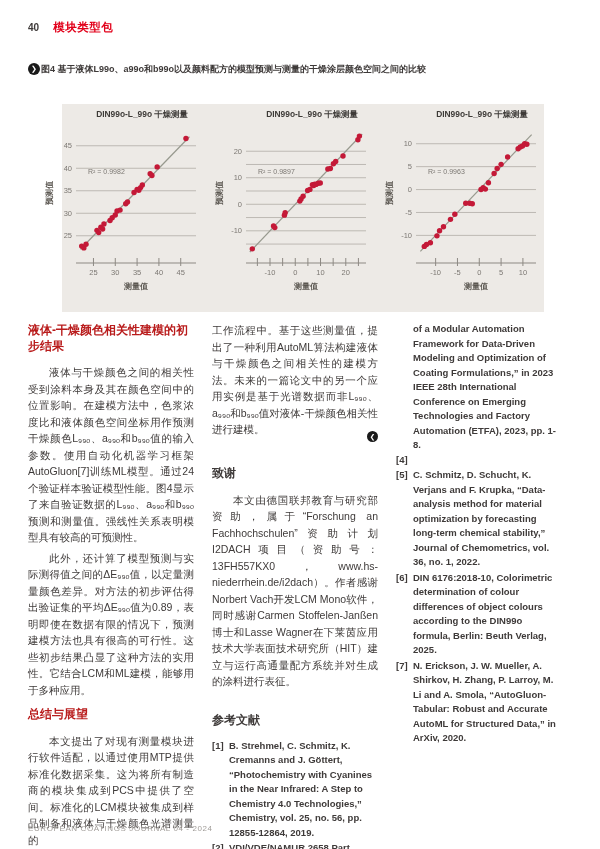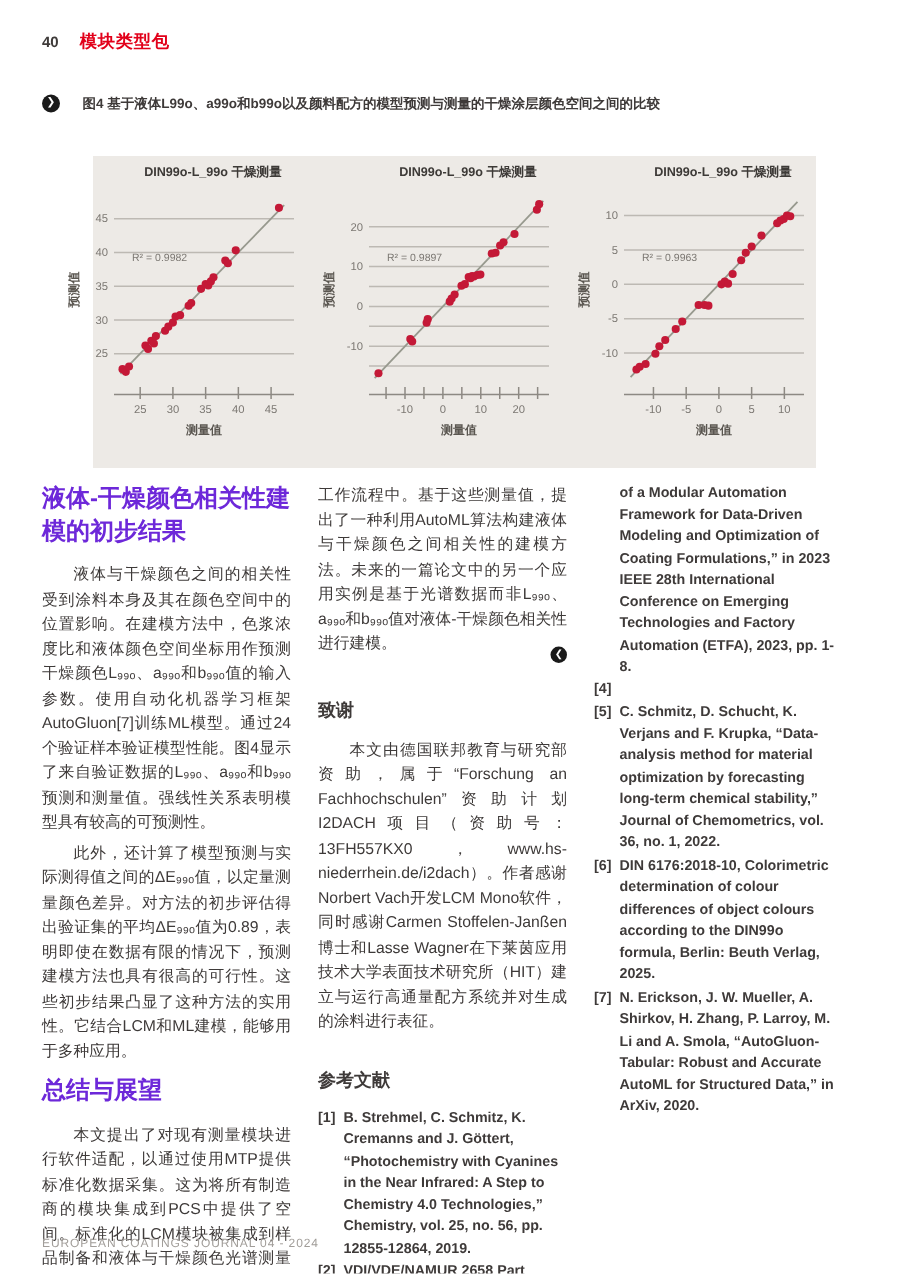--- a/index.html
+++ b/index.html
@@ -4,31 +4,31 @@
 <style>
   html,body{margin:0;padding:0;}
   body{
     width:600px;height:849px;position:relative;background:#ffffff;
     font-family:"Liberation Sans","DejaVu Sans",sans-serif;
     color:#3e3a39;-webkit-font-smoothing:antialiased;
   }
   .page-header{position:absolute;left:28px;top:20px;display:flex;align-items:baseline;gap:14px;}
   .page-num{font-size:10px;font-weight:bold;color:#3e3a39;}
   .section-title{font-size:11.5px;font-weight:bold;color:#e2001a;letter-spacing:.5px;text-align:center;}
-  .caption-row{position:absolute;left:28px;top:63px;width:544px;display:flex;align-items:flex-start;gap:15px;}
+  .caption-row{position:absolute;left:28px;top:63px;width:544px;display:flex;align-items:flex-start;gap:1px;}
   .marker-circle{width:12px;height:12px;border-radius:50%;background:#1a1a1a;color:#fff;
     font-size:7px;line-height:12px;text-align:center;flex-shrink:0;font-weight:bold;}
   .caption-text{font-size:9px;font-weight:600;color:#3e3a39;line-height:1.3;padding-top:1px;}
   .figure-wrap{position:absolute;left:44px;top:102px;width:500px;height:212px;}
   .fig-bg{position:absolute;left:18px;top:2px;right:0;bottom:2px;background:#edeae6;}
   .charts-row{position:absolute;left:0;top:2px;width:500px;display:flex;justify-content:space-between;}
   .charts-row svg{display:block;}
   .cols{position:absolute;left:28px;top:322px;width:534px;display:flex;gap:18px;}
   .col{width:166px;flex-shrink:0;}
-  .red-heading{color:#6d28d9;font-weight:bold;font-size:16px;line-height:1.35;margin:0 0 10px 0;}
+  .red-heading{color:#b91c1c;font-weight:bold;font-size:12px;line-height:1.35;margin:0 0 10px 0;}
   .red-heading.second{margin-top:8px;}
   .body-p{font-size:10.5px;line-height:16.5px;text-align:justify;margin:0 0 0 0;}
   .body-p.indent{text-indent:2em;}
   .body-p + .body-p{margin-top:4px;}
   .end-marker-row{text-align:right;margin-top:-13px;margin-bottom:0;}
   .end-marker{display:inline-block;width:11px;height:11px;border-radius:50%;background:#1a1a1a;
     color:#fff;font-size:6.5px;line-height:11px;text-align:center;font-weight:bold;}
   .sub-heading{font-size:12px;font-weight:bold;color:#3e3a39;margin:22px 0 10px 0;}
   .ref{display:flex;font-size:9.5px;line-height:14.5px;font-weight:600;color:#3e3a39;
     text-align:left;margin-bottom:1px;}

